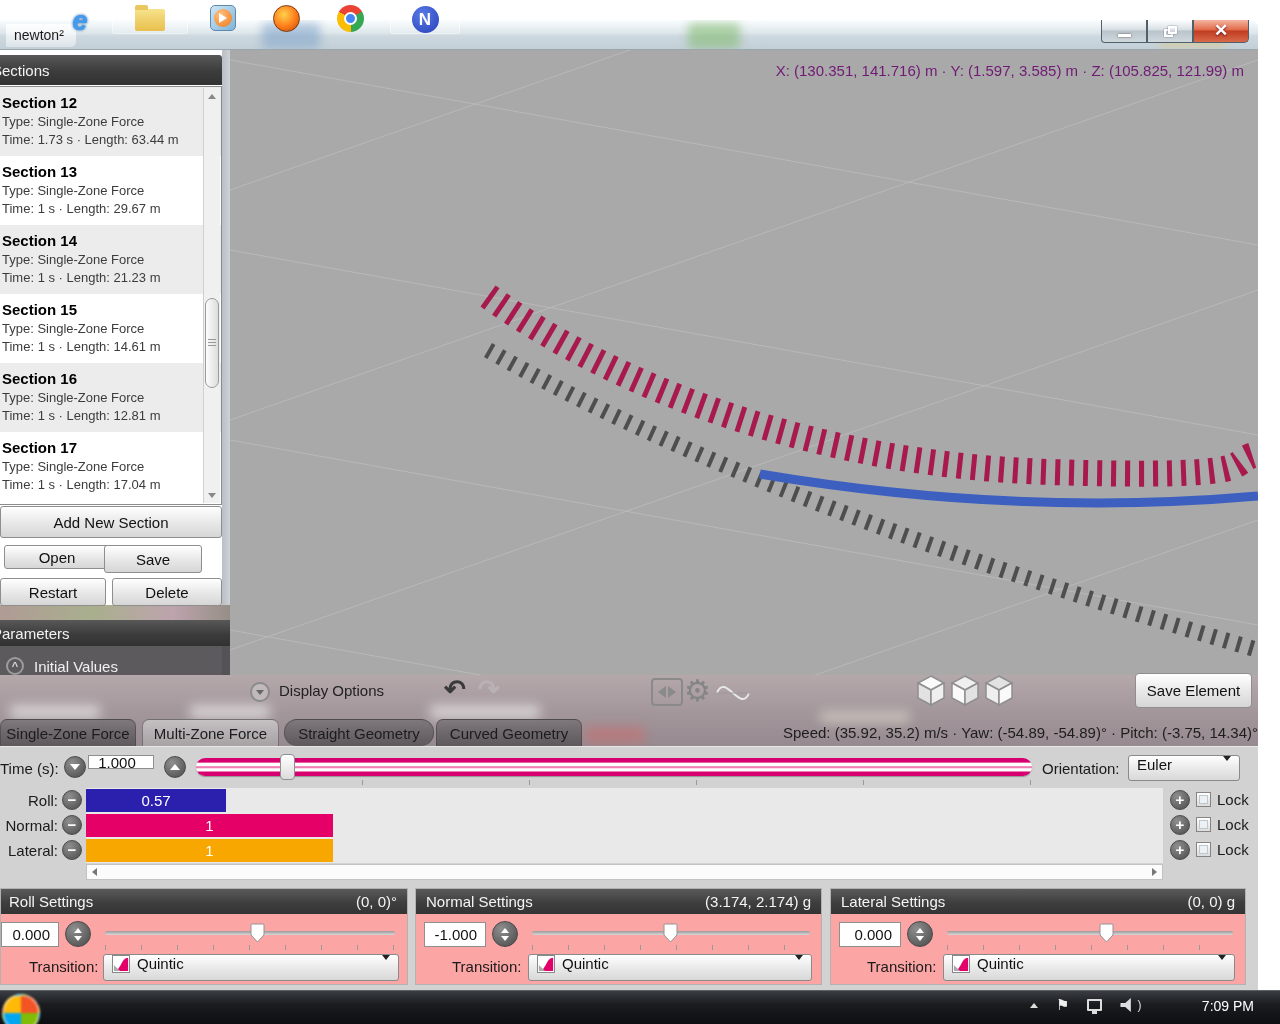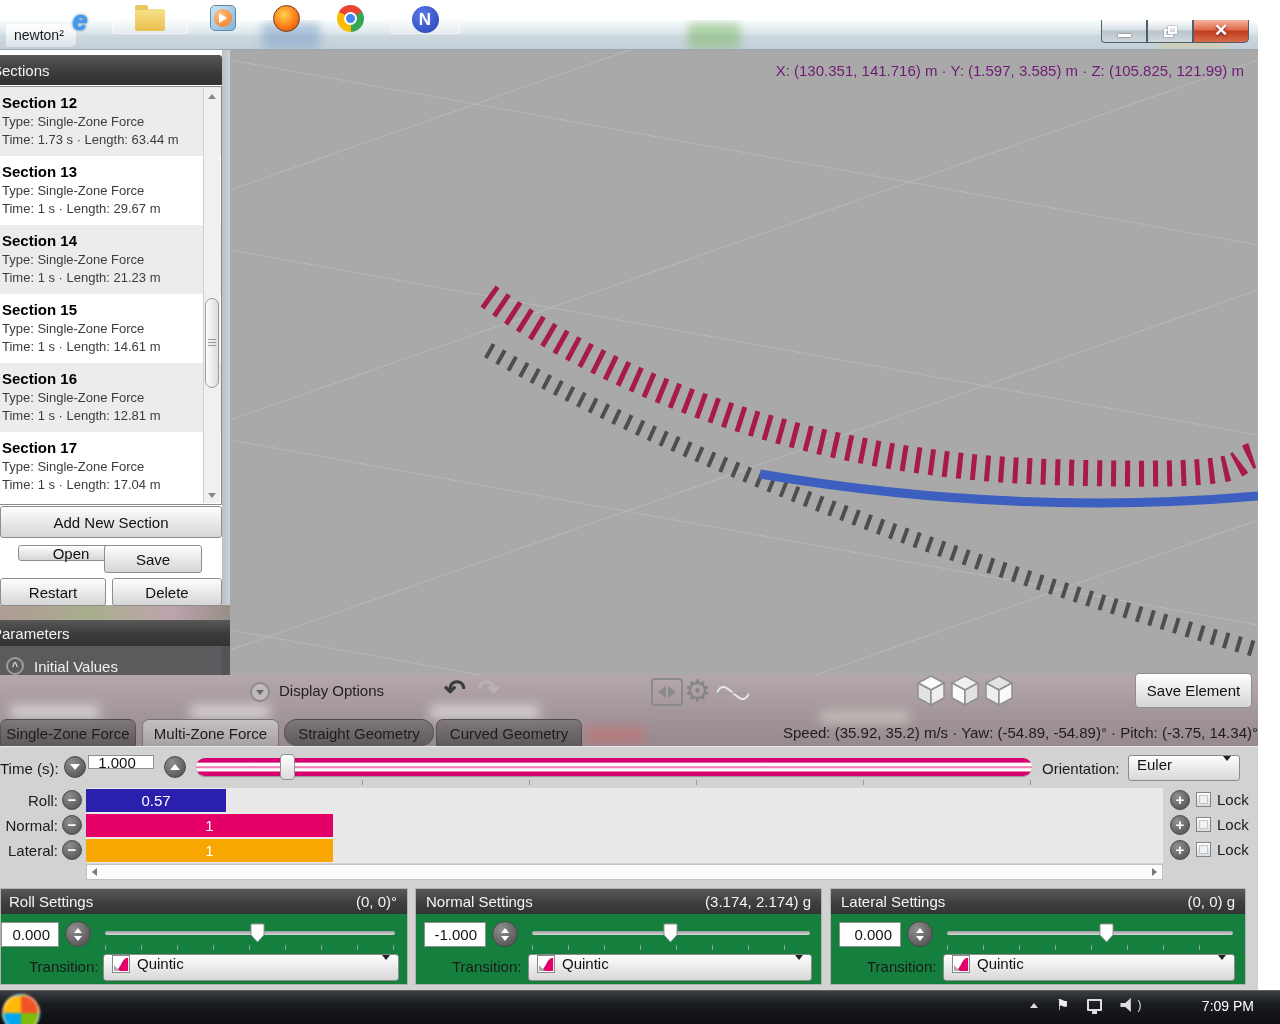--- a/index.html
+++ b/index.html
@@ -61,21 +61,21 @@
   .tri.left { border-top:4px solid transparent; border-bottom:4px solid transparent; border-right:5px solid #777; }
   .tri.right { border-top:4px solid transparent; border-bottom:4px solid transparent; border-left:5px solid #777; }
   .vthumb { position:absolute; left:1px; top:210px; width:14px; height:90px;
     background:linear-gradient(90deg,#fdfdfd,#dcdcdc); border:1px solid #9a9a9a; border-radius:7px; }
   .vthumb .grip { margin:40px auto 0; width:8px; height:1px; background:#999; box-shadow:0 3px #999,0 6px #999; }
 
   .btn { background:linear-gradient(180deg,#ffffff,#ebebeb 45%,#d6d6d6);
     border:1px solid #8e8e8e; border-radius:3px; font-size:15px; color:#111;
     display:flex; align-items:center; justify-content:center; box-shadow:inset 0 1px 0 #fff; }
   .btn-add { left:0; top:506px; width:222px; height:32px; }
-  .btn-open { left:18px; top:545px; width:106px; height:16px; }
+  .btn-open { left:4px; top:545px; width:106px; height:24px; }
   .btn-save { left:104px; top:545px; width:98px; height:28px; }
   .btn-restart { left:0; top:578px; width:106px; height:28px; }
   .btn-delete { left:112px; top:578px; width:110px; height:28px; }
 
   .params-header { left:0; top:620px; width:230px; height:26px; padding-left:4px; }
   .params-body { left:0; top:646px; width:230px; height:66px; background:rgba(66,63,66,.86); padding-top:6px; }
   .param-row { display:flex; align-items:center; height:28px; padding-left:6px; }
   .chev-circle { width:18px; height:18px; border-radius:50%; border:2px solid #9c9c9c;
     color:#d8d8d8; font-size:11px; font-weight:bold; display:flex; align-items:center; justify-content:center; }
   .param-label { color:#f0f0f0; font-size:15px; margin-left:10px; }
@@ -128,21 +128,21 @@
   .zone-bar { position:absolute; height:23px; color:#fff; font-size:15px;
     display:flex; align-items:center; justify-content:center; }
   .lockbox { width:15px; height:15px; border:1px solid #848484; background:linear-gradient(180deg,#fff,#dcdcdc);
     display:flex; align-items:center; justify-content:center; }
   .lockbox .inner { width:9px; height:9px; background:#eef1f4; border:1px solid #bcc8d0; }
   .lock-label { font-size:15px; color:#1a1a1a; margin-left:6px; }
 
   .hscroll { position:absolute; left:86px; top:864px; width:1077px; height:16px; background:#fbfbfb; border:1px solid #c2c2c2;
     display:flex; align-items:center; justify-content:space-between; padding:0 5px; }
 
-  .settings-panel { position:absolute; top:888px; height:97px; background:#15803d; border:1px solid #b2b2b2; }
+  .settings-panel { position:absolute; top:888px; height:97px; background:#fca5a5; border:1px solid #b2b2b2; }
   .sp-header { position:absolute; left:0; top:0; right:0; height:25px;
     background:linear-gradient(180deg,#5a5a5a,#3e3e3e 55%,#343434); color:#f4f4f4; font-size:15px;
     display:flex; align-items:center; padding:0 10px; }
   .sp-range { margin-left:auto; }
   .sp-field { position:absolute; top:33px; width:62px; height:25px; }
   .spinner { position:absolute; top:32px; width:26px; height:26px; border-radius:50%;
     background:radial-gradient(circle at 35% 30%, #8f8f8f, #5a5a5a 75%); border:1px solid #484848;
     display:flex; flex-direction:column; align-items:center; justify-content:center; gap:3px; }
   .spinner .tri.up { border-bottom-color:#fff; border-left-width:4px; border-right-width:4px; border-bottom-width:5px; }
   .spinner .tri.down { border-top-color:#fff; border-left-width:4px; border-right-width:4px; border-top-width:5px; }

